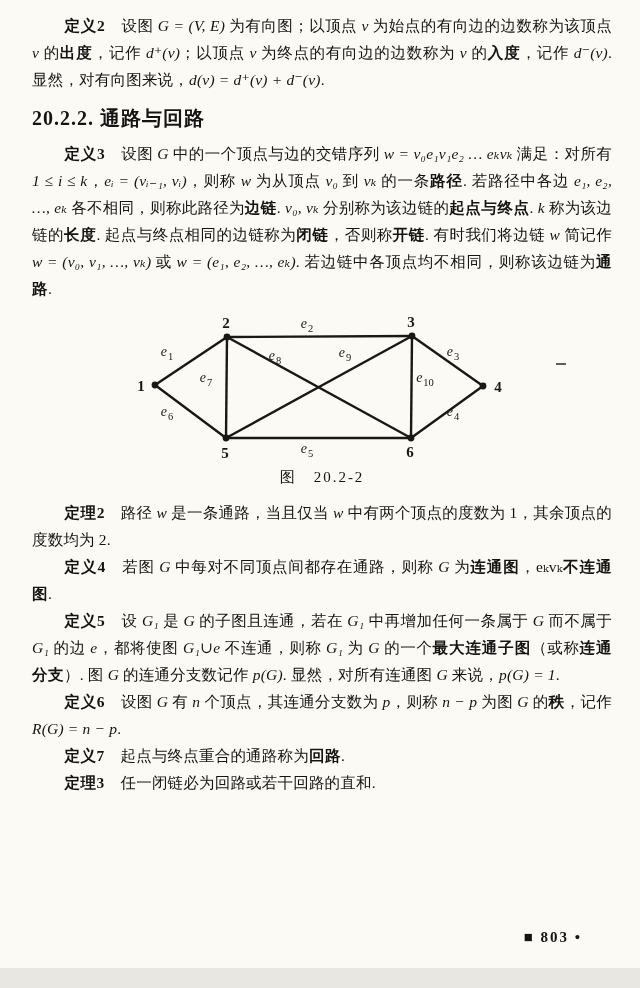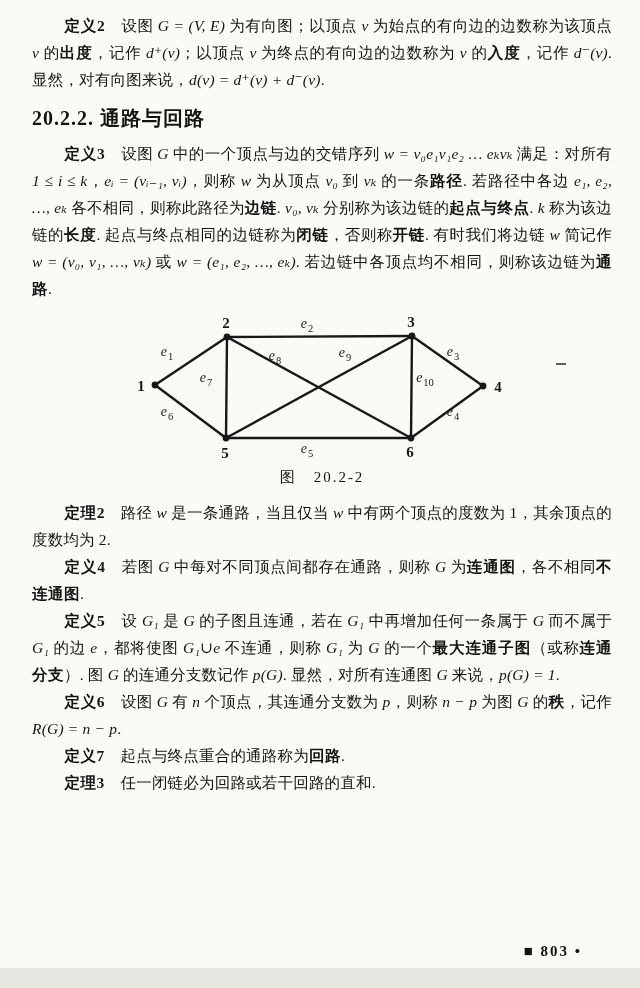--- a/index.html
+++ b/index.html
@@ -25,21 +25,21 @@
     font-size:20px;line-height:26px;margin:12px 0 9px 0;
     font-weight:700;letter-spacing:1px;
   }
   .figure-wrap{margin:10px -32px 0 -28px;}
   .figure-wrap svg{display:block;}
   .fig-caption{
     text-align:center;font-size:15px;font-weight:400;
     letter-spacing:2px;margin:4px 0 12px 0;
   }
   .footer{
-    position:absolute;right:58px;bottom:8px;
+    position:absolute;right:58px;bottom:22px;
     font-size:15px;letter-spacing:2px;font-weight:700;
   }
 </style>
 </head>
 <body>
 
 <div class="page">
   <div id="content">
       <p class="para"><span class="b">定义2</span><span class="">　设图 </span><span class=" m">G = (V, E)</span><span class=""> 为有向图；以顶点 </span><span class=" m">v</span><span class=""> 为始点的有向边的边数称为该顶点 </span><span class=" m">v</span><span class=""> 的</span><span class="b">出度</span><span class="">，记作 </span><span class=" m">d⁺(v)</span><span class="">；以顶点 </span><span class=" m">v</span><span class=""> 为终点的有向边的边数称为 </span><span class=" m">v</span><span class=""> 的</span><span class="b">入度</span><span class="">，记作 </span><span class=" m">d⁻(v)</span><span class="">. 显然，对有向图来说，</span><span class=" m">d(v) = d⁺(v) + d⁻(v)</span><span class="">.</span></p>
       <div class="heading">20.2.2. 通路与回路</div>
@@ -76,20 +76,20 @@
           <text x="303" y="141" text-anchor="middle" font-size="14" font-style="italic" fill="#1a1816" font-family="&quot;Liberation Serif&quot;,&quot;DejaVu Serif&quot;,serif"><tspan>e</tspan><tspan dy="3.5" dx="1" font-size="10.5" font-style="normal">5</tspan></text>
           <text x="163" y="104" text-anchor="middle" font-size="14" font-style="italic" fill="#1a1816" font-family="&quot;Liberation Serif&quot;,&quot;DejaVu Serif&quot;,serif"><tspan>e</tspan><tspan dy="3.5" dx="1" font-size="10.5" font-style="normal">6</tspan></text>
           <text x="202" y="70" text-anchor="middle" font-size="14" font-style="italic" fill="#1a1816" font-family="&quot;Liberation Serif&quot;,&quot;DejaVu Serif&quot;,serif"><tspan>e</tspan><tspan dy="3.5" dx="1" font-size="10.5" font-style="normal">7</tspan></text>
           <text x="271" y="48" text-anchor="middle" font-size="14" font-style="italic" fill="#1a1816" font-family="&quot;Liberation Serif&quot;,&quot;DejaVu Serif&quot;,serif"><tspan>e</tspan><tspan dy="3.5" dx="1" font-size="10.5" font-style="normal">8</tspan></text>
           <text x="341" y="45" text-anchor="middle" font-size="14" font-style="italic" fill="#1a1816" font-family="&quot;Liberation Serif&quot;,&quot;DejaVu Serif&quot;,serif"><tspan>e</tspan><tspan dy="3.5" dx="1" font-size="10.5" font-style="normal">9</tspan></text>
           <text x="421" y="70" text-anchor="middle" font-size="14" font-style="italic" fill="#1a1816" font-family="&quot;Liberation Serif&quot;,&quot;DejaVu Serif&quot;,serif"><tspan>e</tspan><tspan dy="3.5" dx="1" font-size="10.5" font-style="normal">10</tspan></text>
         </svg>
       </div>
       <div class="fig-caption">图　20.2-2</div>
       <p class="para"><span class="b">定理2</span><span class="">　路径 </span><span class=" m">w</span><span class=""> 是一条通路，当且仅当 </span><span class=" m">w</span><span class=""> 中有两个顶点的度数为 1，其余顶点的度数均为 2.</span></p>
-      <p class="para"><span class="b">定义4</span><span class="">　若图 </span><span class=" m">G</span><span class=""> 中每对不同顶点间都存在通路，则称 </span><span class=" m">G</span><span class=""> 为</span><span class="b">连通图</span><span class="">，各不相同</span><span class="b">不连通图</span><span class="">.</span></p>
+      <p class="para"><span class="b">定义4</span><span class="">　若图 </span><span class=" m">G</span><span class=""> 中每对不同顶点间都存在通路，则称 </span><span class=" m">G</span><span class=""> 为</span><span class="b">连通图</span><span class="">，eₖvₖ</span><span class="b">不连通图</span><span class="">.</span></p>
       <p class="para"><span class="b">定义5</span><span class="">　设 </span><span class=" m">G₁</span><span class=""> 是 </span><span class=" m">G</span><span class=""> 的子图且连通，若在 </span><span class=" m">G₁</span><span class=""> 中再增加任何一条属于 </span><span class=" m">G</span><span class=""> 而不属于 </span><span class=" m">G₁</span><span class=""> 的边 </span><span class=" m">e</span><span class="">，都将使图 </span><span class=" m">G₁∪e</span><span class=""> 不连通，则称 </span><span class=" m">G₁</span><span class=""> 为 </span><span class=" m">G</span><span class=""> 的一个</span><span class="b">最大连通子图</span><span class="">（或称</span><span class="b">连通分支</span><span class="">）. 图 </span><span class=" m">G</span><span class=""> 的连通分支数记作 </span><span class=" m">p(G)</span><span class="">. 显然，对所有连通图 </span><span class=" m">G</span><span class=""> 来说，</span><span class=" m">p(G) = 1</span><span class="">.</span></p>
       <p class="para"><span class="b">定义6</span><span class="">　设图 </span><span class=" m">G</span><span class=""> 有 </span><span class=" m">n</span><span class=""> 个顶点，其连通分支数为 </span><span class=" m">p</span><span class="">，则称 </span><span class=" m">n − p</span><span class=""> 为图 </span><span class=" m">G</span><span class=""> 的</span><span class="b">秩</span><span class="">，记作 </span><span class=" m">R(G) = n − p</span><span class="">.</span></p>
       <p class="para"><span class="b">定义7</span><span class="">　起点与终点重合的通路称为</span><span class="b">回路</span><span class="">.</span></p>
       <p class="para"><span class="b">定理3</span><span class="">　任一闭链必为回路或若干回路的直和.</span></p>
     </div>
   <div class="footer">■ 803 •</div>
 </div>
 
 </body></html>

